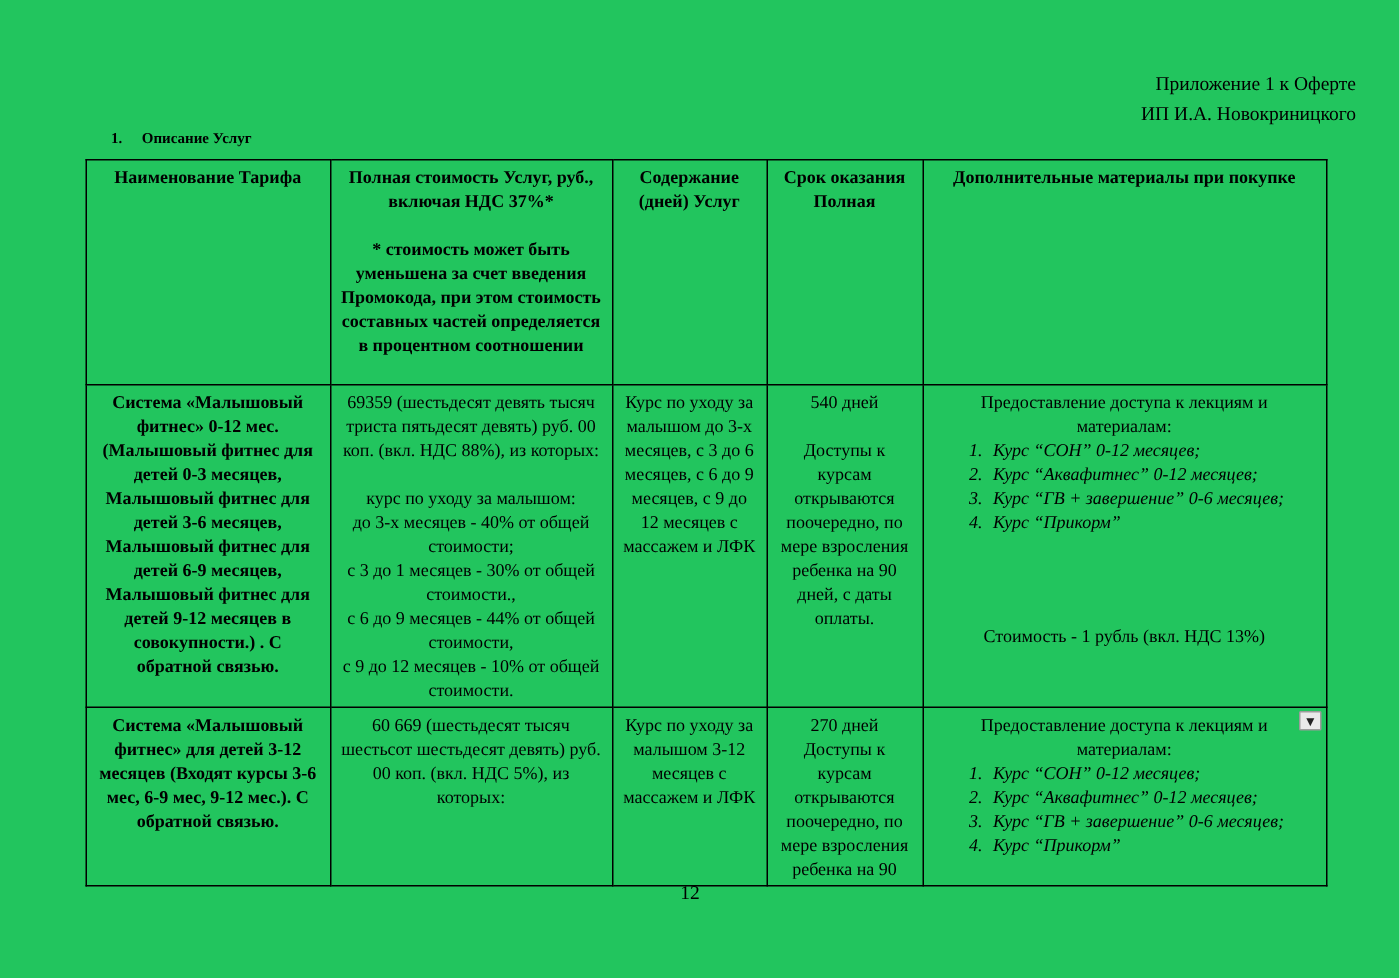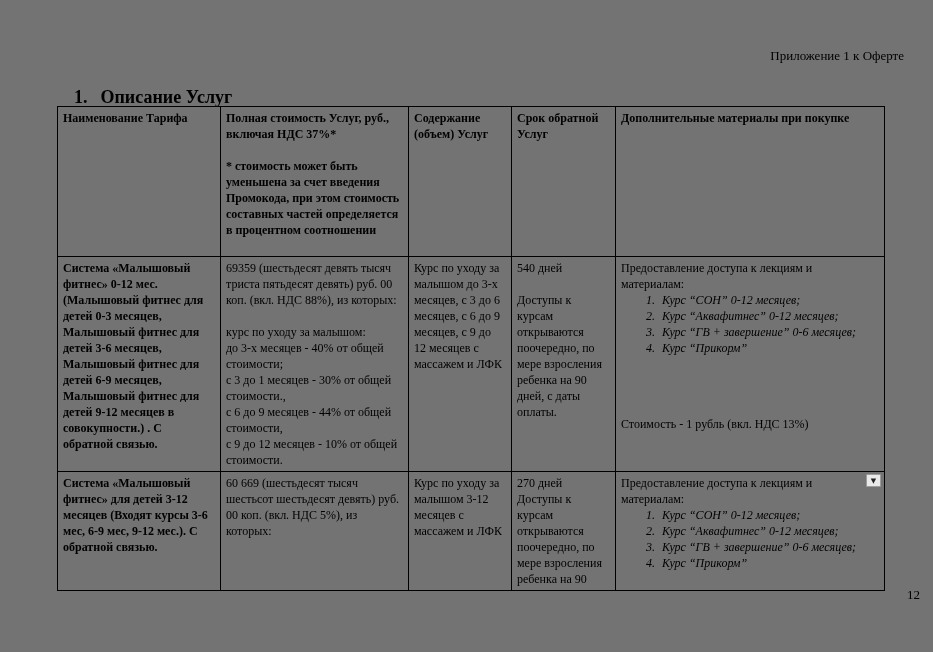--- a/index.html
+++ b/index.html
@@ -1,38 +1,38 @@
 <!DOCTYPE html>
 <html><head>
 <meta charset="utf-8">
 <style>
   * { box-sizing: border-box; }
   html, body { margin: 0; padding: 0; background: #ffffff; }
   .page {
     position: relative;
     width: 933px;
     height: 652px;
-    background: #737373;
+    background: #22c55e;
     font-family: "Liberation Serif", "DejaVu Serif", serif;
     color: #000;
     overflow: hidden;
   }
   .doc-header {
     position: absolute;
     top: 46px;
     right: 29px;
     text-align: right;
     font-size: 13px;
     line-height: 20px;
   }
   .section-heading {
     position: absolute;
     top: 87px;
     left: 74px;
-    font-size: 18px;
+    font-size: 10px;
     font-weight: bold;
   }
   .heading-num { display: inline-block; margin-right: 13px; }
   table.tariff-table {
     position: absolute;
     top: 106px;
     left: 57px;
     width: 827px;
     border-collapse: collapse;
     table-layout: fixed;
@@ -40,21 +40,21 @@
   .tariff-table th, .tariff-table td {
     border: 1.5px solid #000;
     vertical-align: top;
     padding: 3px 6px 3px 5px;
     font-size: 12px;
     line-height: 16px;
     text-align: left;
     overflow: hidden;
   }
   .tariff-table th { font-weight: bold; }
-  .tariff-table p { margin: 0; }
+  .tariff-table p { margin: 0; text-align: center; }
   .gap-after { margin-bottom: 16px !important; }
   .bold { font-weight: bold; }
   .justify { text-align: justify; }
   .pad-top { padding-top: 11px; }
   .tariff-table ol {
     margin: 0;
     padding-left: 37px;
     font-style: italic;
   }
   .tariff-table ol li {
@@ -76,31 +76,32 @@
     text-align: center;
     color: #222;
     cursor: pointer;
     font-family: "DejaVu Sans", sans-serif;
   }
   .page-number {
     position: absolute;
     top: 587px;
     left: 0;
     width: 920px;
-    text-align: right;
+    text-align: center;
     font-size: 13px;
   }
 </style>
 </head>
 <body>
 
 <div class="page">
 
   <div class="doc-header">
     <div>Приложение 1 к Оферте</div>
+    <div>ИП И.А. Новокриницкого</div>
   </div>
 
   <div class="section-heading">
     <span class="heading-num">1.</span><span>Описание Услуг</span>
   </div>
 
   <table class="tariff-table">
     <colgroup>
       <col style="width:163px">
       <col style="width:188px">
@@ -112,24 +113,24 @@
     <tbody>
         <tr style="height:150px">
       <th>
         <p>Наименование Тарифа</p>
       </th>
       <th>
         <p class="gap-after">Полная стоимость Услуг, руб., включая НДС 37%*</p>
         <p>* стоимость может быть уменьшена за счет введения Промокода, при этом стоимость составных частей определяется в процентном соотношении</p>
       </th>
       <th>
-        <p>Содержание (объем) Услуг</p>
+        <p>Содержание (дней) Услуг</p>
       </th>
       <th>
-        <p>Срок обратной Услуг</p>
+        <p>Срок оказания Полная</p>
       </th>
       <th>
         <p>Дополнительные материалы при покупке</p>
       </th>
     </tr>
 
     <tr style="height:214px">
       <td class="bold pad-top">
         <p>Система «Малышовый фитнес» 0-12 мес. (Малышовый фитнес  для детей 0-3 месяцев, Малышовый фитнес для детей 3-6  месяцев, Малышовый фитнес для детей 6-9 месяцев, Малышовый фитнес для детей 9-12  месяцев в совокупности.) . С обратной связью.</p>
       </td>

